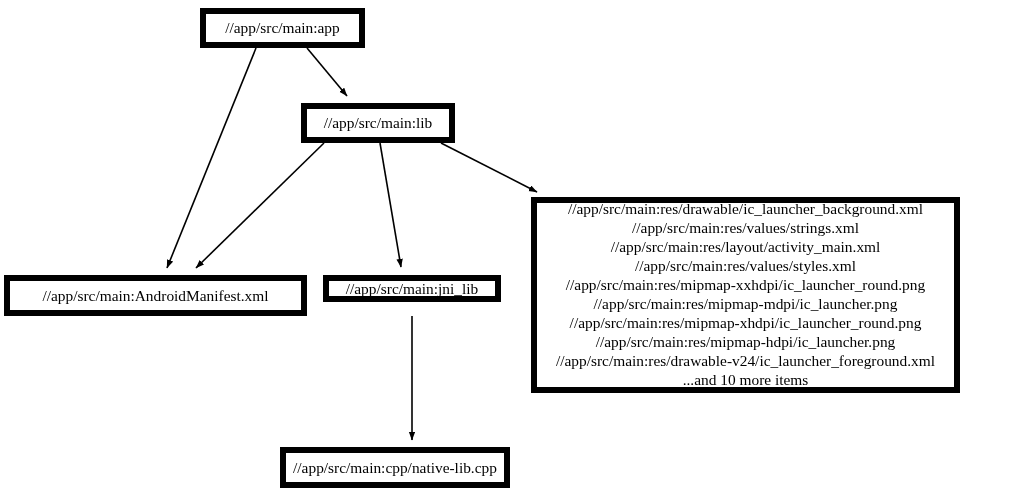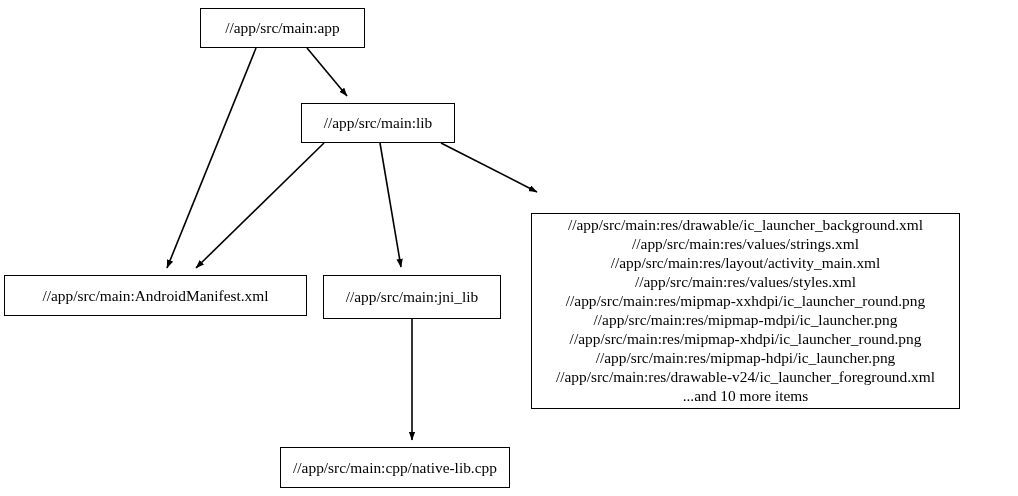--- a/index.html
+++ b/index.html
@@ -23,21 +23,21 @@
     position: absolute;
     left: 0;
     top: 0;
     width: 1018px;
     height: 496px;
     pointer-events: none;
   }
   .node {
     position: absolute;
     box-sizing: border-box;
-    border: 1px solid #000000;
+    border: 6px solid #000000;
     background: #ffffff;
     display: flex;
     align-items: center;
     justify-content: center;
     text-align: center;
     font-size: 15.4px;
     line-height: 1.0;
     white-space: nowrap;
     color: #000000;
     z-index: 2;
@@ -49,22 +49,22 @@
   .node-multiline {
     white-space: pre;
     line-height: 18.9px;
     font-size: 15.4px;
     text-align: center;
   }
   
   #node-app        { left: 200px; top: 8px;   width: 165px; height: 40px; }
   #node-lib        { left: 301px; top: 103px; width: 154px; height: 40px; }
   #node-manifest   { left: 4px;   top: 275px; width: 303px; height: 41px; }
-  #node-jnilib     { left: 323px; top: 275px; width: 178px; height: 44px; }
-  #node-resources  { left: 531px; top: 197px; width: 429px; height: 196px; margin-top: 16px; }
+  #node-jnilib     { left: 323px; top: 275px; width: 178px; height: 27px; }
+  #node-resources  { left: 531px; top: 197px; width: 429px; height: 196px; }
   #node-nativelib  { left: 280px; top: 447px; width: 230px; height: 41px; }
 </style>
 </head>
 <body>
 
 <div id="graph">
 
   <svg id="edge-layer" width="1018" height="496" viewBox="0 0 1018 496" xmlns="http://www.w3.org/2000/svg">
     <defs>
       <marker id="arrowhead" markerWidth="9" markerHeight="9" refX="8.2" refY="3.2" orient="auto" markerUnits="userSpaceOnUse">

